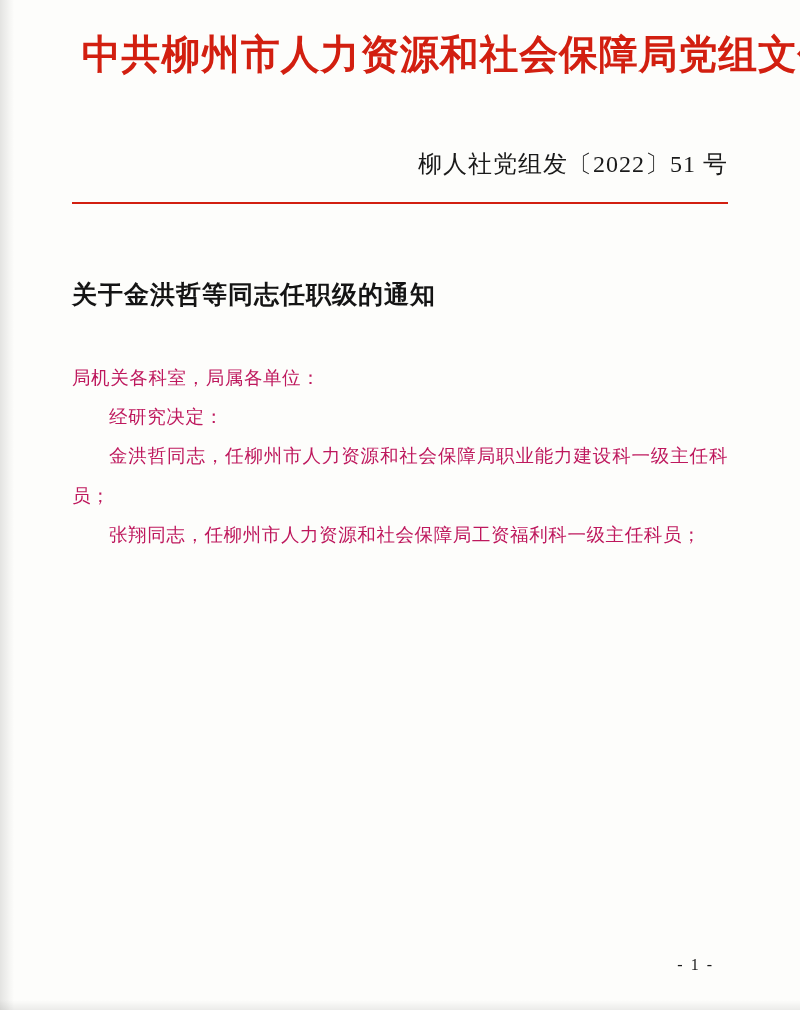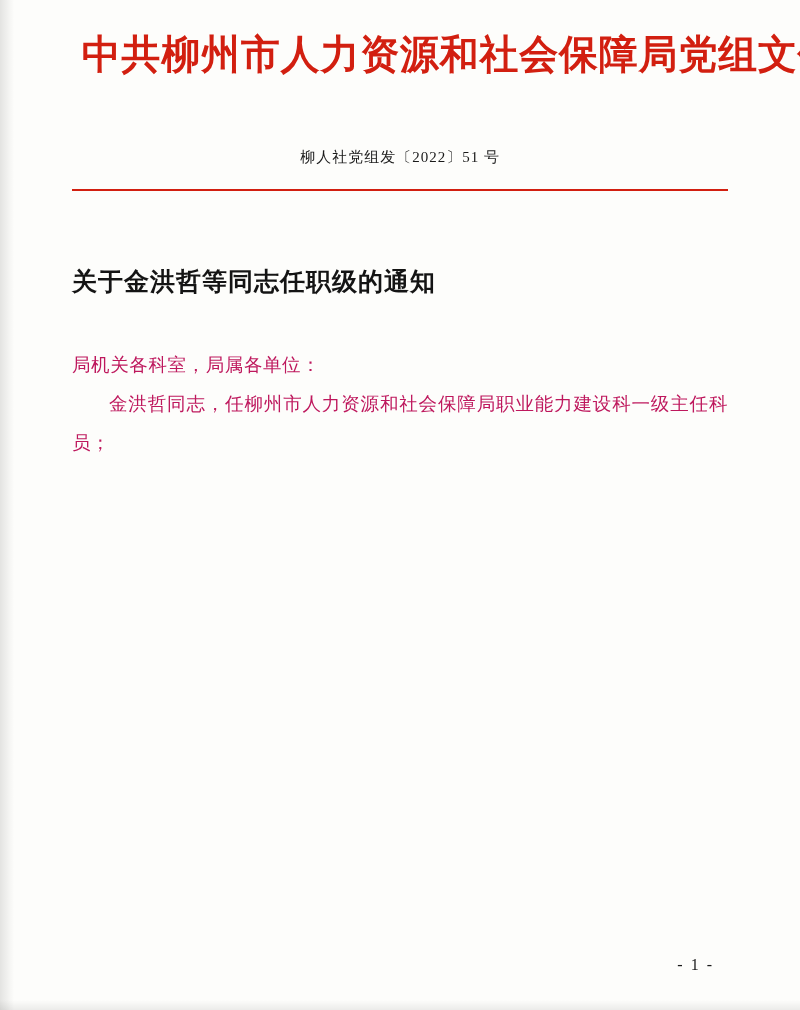--- a/index.html
+++ b/index.html
@@ -29,22 +29,22 @@
     font-family: "Liberation Serif", "DejaVu Serif", serif;
     font-weight: bold;
     font-size: 40px;
     letter-spacing: 1px;
     line-height: 1.15;
     padding-top: 32px;
     white-space: nowrap;
     transform: scaleX(0.97);
   }
   .doc-number {
-    text-align: center;
-    font-size: 15px;
+    text-align: right;
+    font-size: 24px;
     letter-spacing: 1px;
     margin-top: 70px;
     color: #1a1a1a;
     font-family: "Liberation Serif", "DejaVu Serif", serif;
   }
   .red-rule {
     margin-top: 22px;
     height: 2px;
     background: #d21f10;
     width: 100%;
@@ -104,20 +104,22 @@
   <div class="doc-title">中共柳州市人力资源和社会保障局党组文件</div>
 
   <div class="doc-number">柳人社党组发〔2022〕51 号</div>
 
   <div class="red-rule"></div>
 
   <div class="subject">关于金洪哲等同志任职级的通知</div>
 
   <div class="body-text">
     <p class="para no-indent">局机关各科室，局属各单位：</p>
+    <p class="para">经研究决定：</p>
     <p class="para">金洪哲同志，任柳州市人力资源和社会保障局职业能力建设科一级主任科员；</p>
+    <p class="para">张翔同志，任柳州市人力资源和社会保障局工资福利科一级主任科员；</p>
   </div>
 
   <div class="page-number">- 1 -</div>
 
   <div class="edge-shadow-left"></div>
   <div class="edge-shadow-bottom"></div>
 </div>
 
 </body></html>

